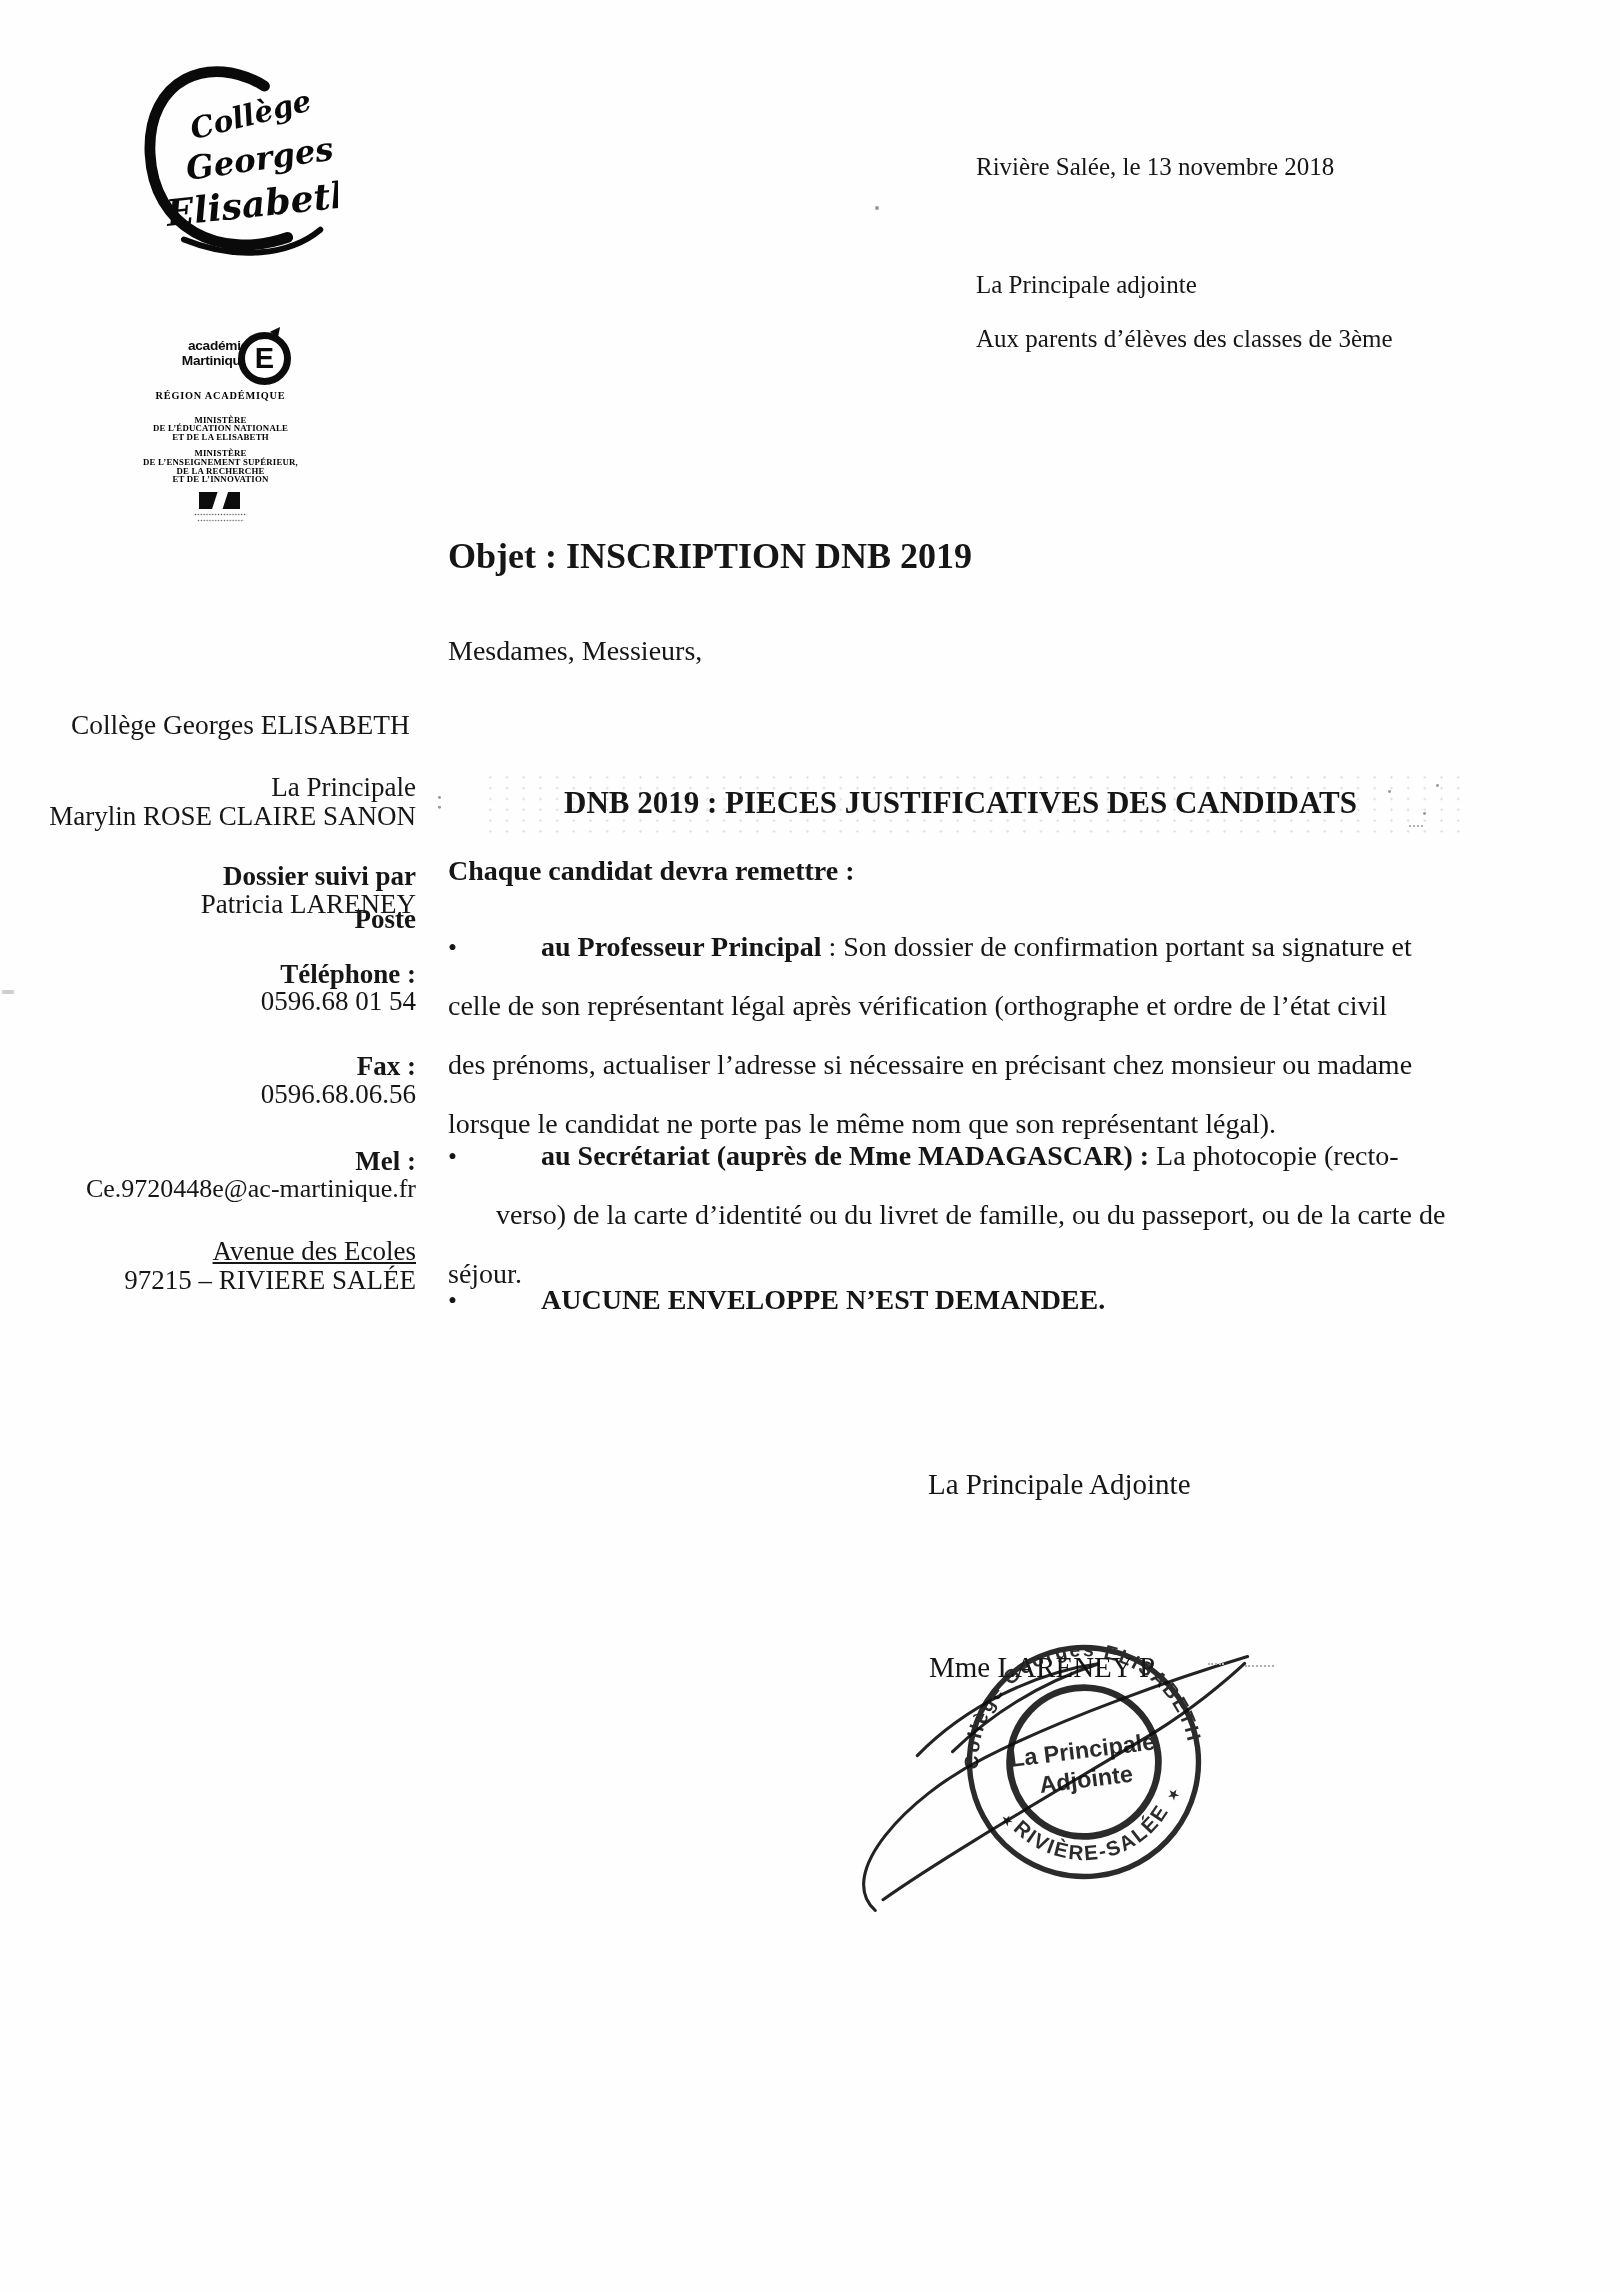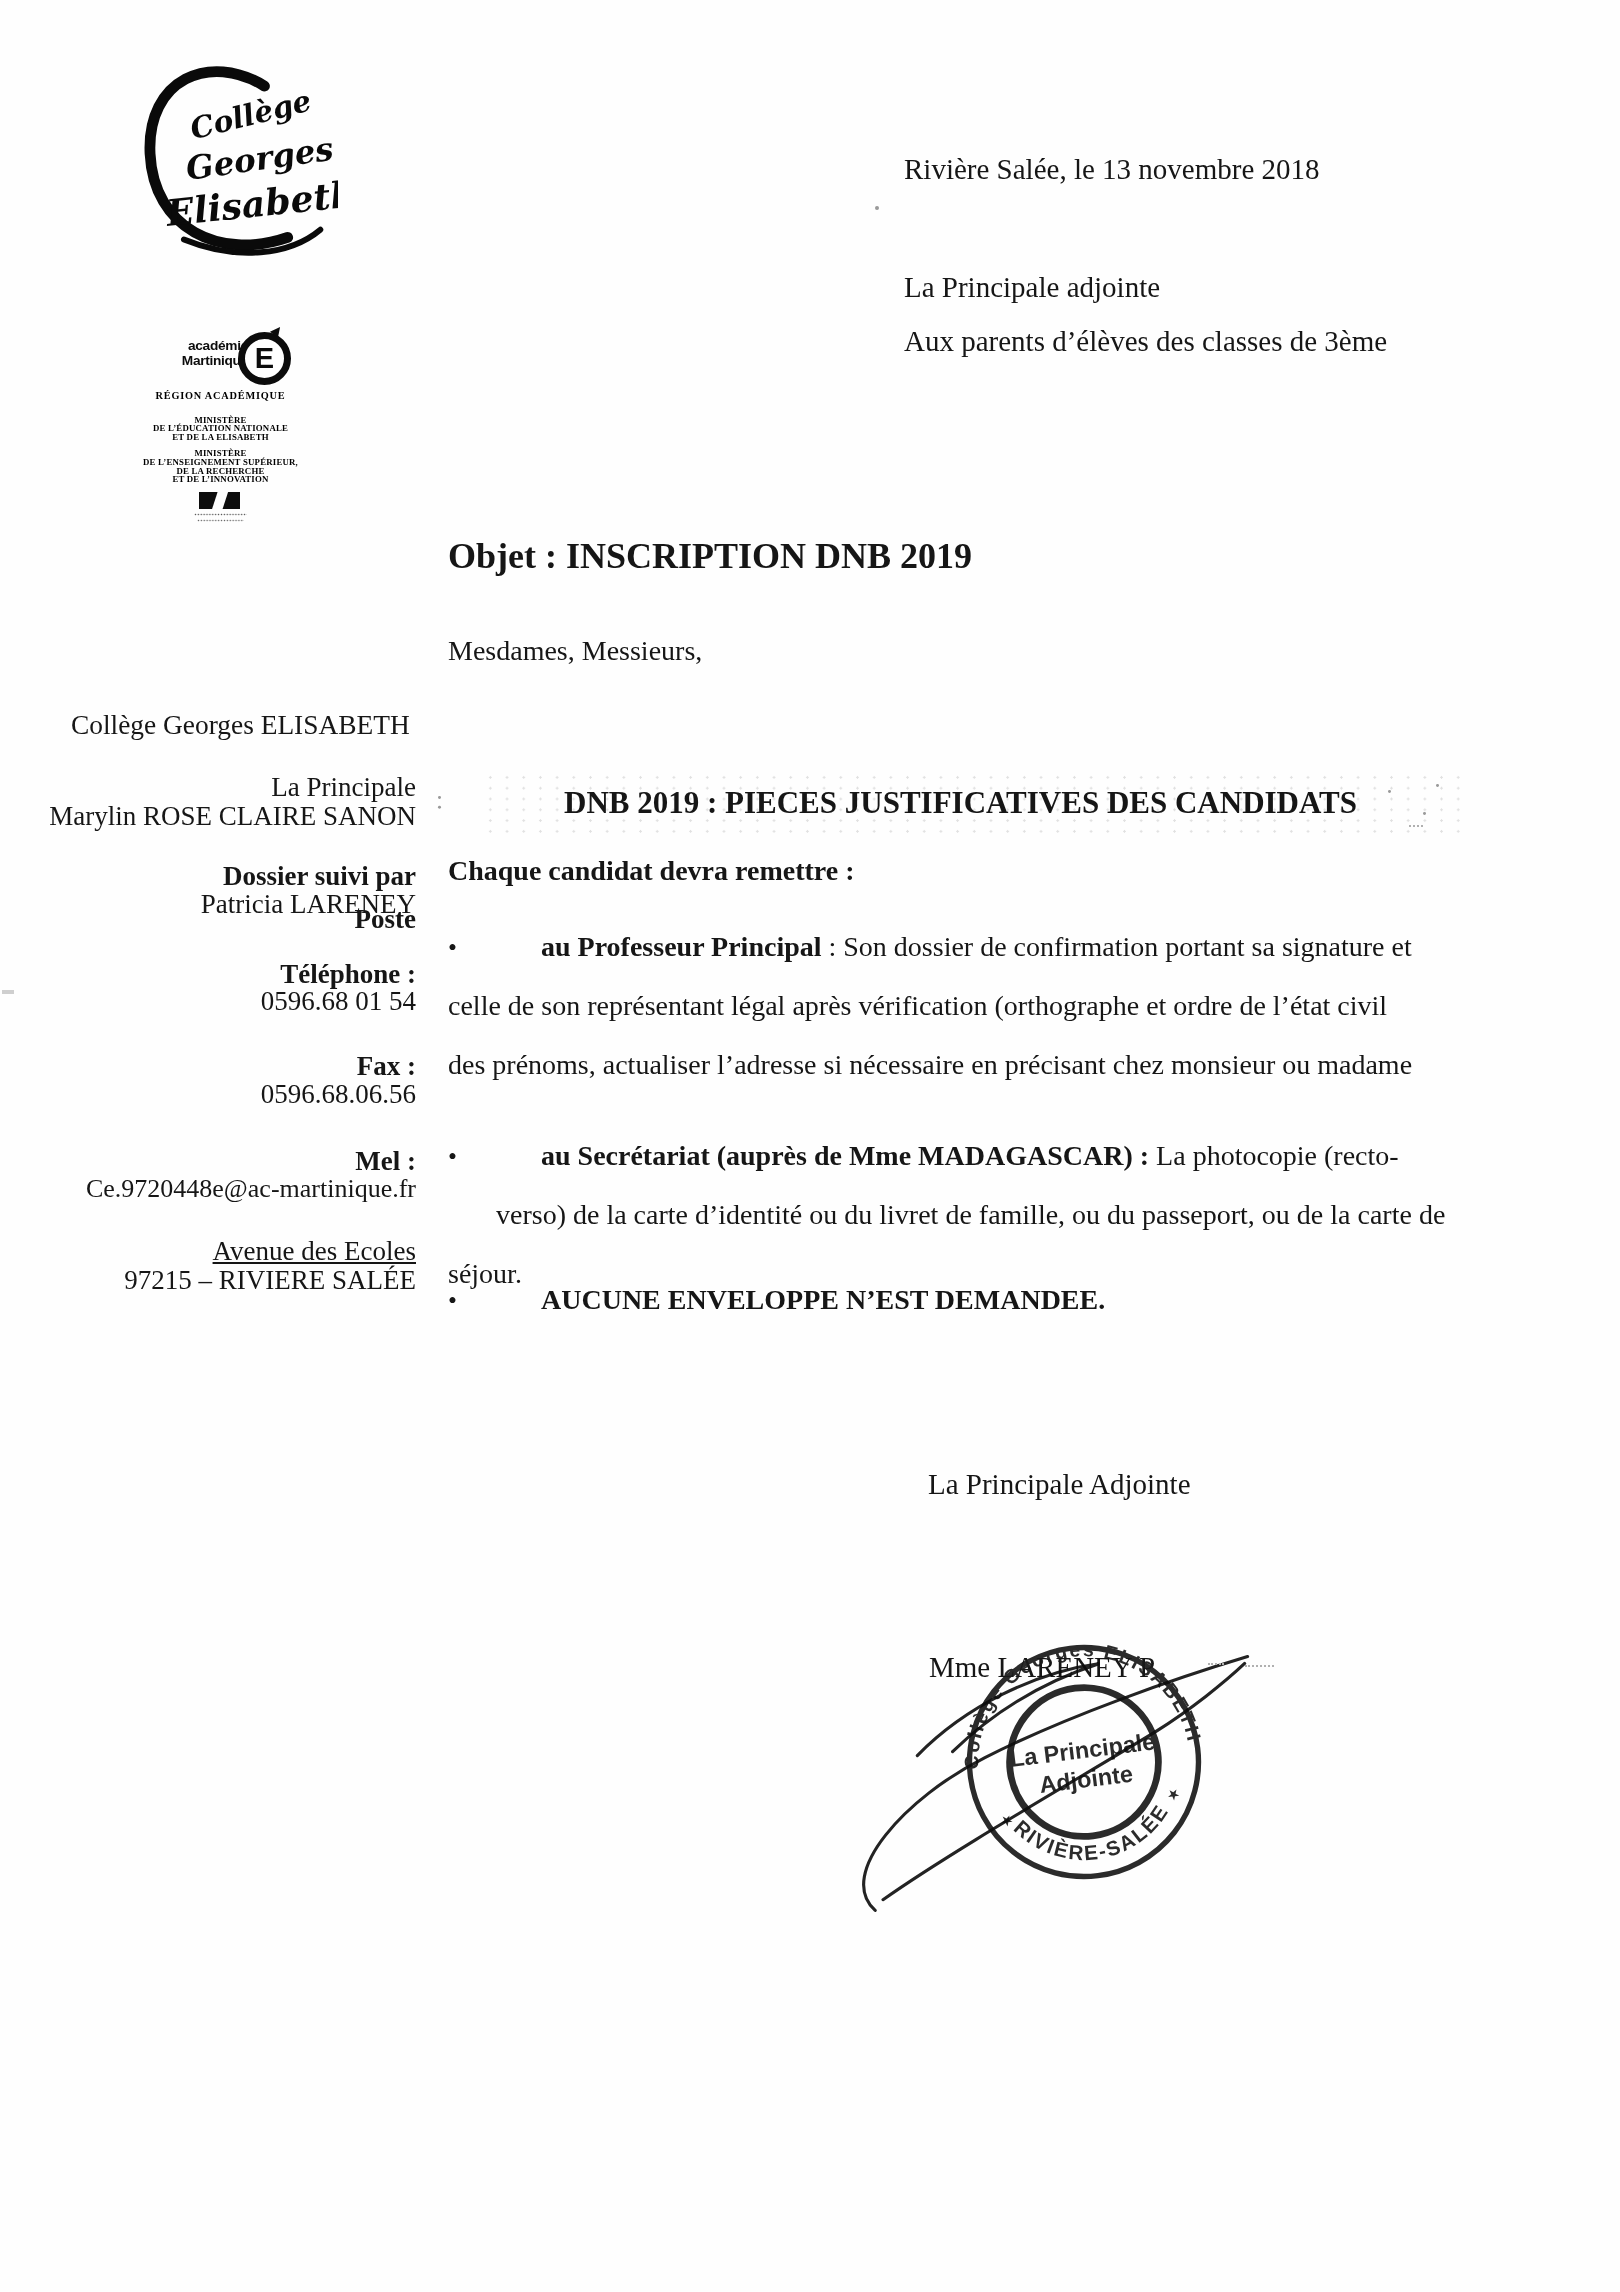--- a/index.html
+++ b/index.html
@@ -4,21 +4,21 @@
 <style>
   html,body{margin:0;padding:0;background:#ffffff;}
   .page{position:relative;width:1620px;height:2293px;background:#fefefe;overflow:hidden;
         font-family:"Liberation Serif",serif;color:#161616;}
   .abs{position:absolute;}
   .serif{font-family:"Liberation Serif",serif;}
   .b{font-weight:bold;}
   .nowrap{white-space:nowrap;}
 
   
-  .hdr-line{position:absolute;left:904px;font-size:29px;white-space:nowrap;}
+  .hdr-line{position:absolute;left:976px;font-size:25px;white-space:nowrap;}
 
   
   .side-right{position:absolute;left:39px;width:377px;text-align:right;font-size:27px;white-space:nowrap;}
 
   
   .body-line{position:absolute;left:448px;width:1054px;font-size:28px;line-height:59px;white-space:nowrap;}
   .bullet-cell{display:inline-block;width:93px;font-size:25.5px;vertical-align:baseline;}
 
   .doc-title{position:absolute;left:431px;top:785px;width:1059px;text-align:center;
              font-size:31px;font-weight:bold;white-space:nowrap;z-index:2;}
@@ -118,20 +118,21 @@
   <div class="title-noise"></div>
   <div class="doc-title">DNB 2019 : PIECES JUSTIFICATIVES DES CANDIDATS</div>
 
   <div class="abs b nowrap" style="left:448px;top:855px;font-size:28px;">Chaque candidat devra remettre :</div>
 
   <div class="body-line" style="top:917px;">
     <span class="bullet-cell">•</span><span class="b">au Professeur Principal</span><span> : Son dossier de confirmation portant sa signature et</span>
   </div>
   <div class="body-line" style="top:976px;">celle de son représentant légal après vérification (orthographe et ordre de l’état civil</div>
   <div class="body-line" style="top:1035px;">des prénoms, actualiser l’adresse si nécessaire en précisant chez monsieur ou madame</div>
+  <div class="body-line" style="top:1094px;">lorsque le candidat ne porte pas le même nom que son représentant légal).</div>
 
   <div class="body-line" style="top:1126px;">
     <span class="bullet-cell">•</span><span class="b">au Secrétariat (auprès de Mme MADAGASCAR) :</span><span> La photocopie (recto-</span>
   </div>
   <div class="body-line" style="top:1185px;margin-left:48px;">verso) de la carte d’identité ou du livret de famille, ou du passeport, ou de la carte de</div>
   <div class="body-line" style="top:1244px;">séjour.</div>
 
   <div class="body-line" style="top:1270px;">
     <span class="bullet-cell">•</span><span class="b">AUCUNE ENVELOPPE N’EST DEMANDEE.</span>
   </div>

